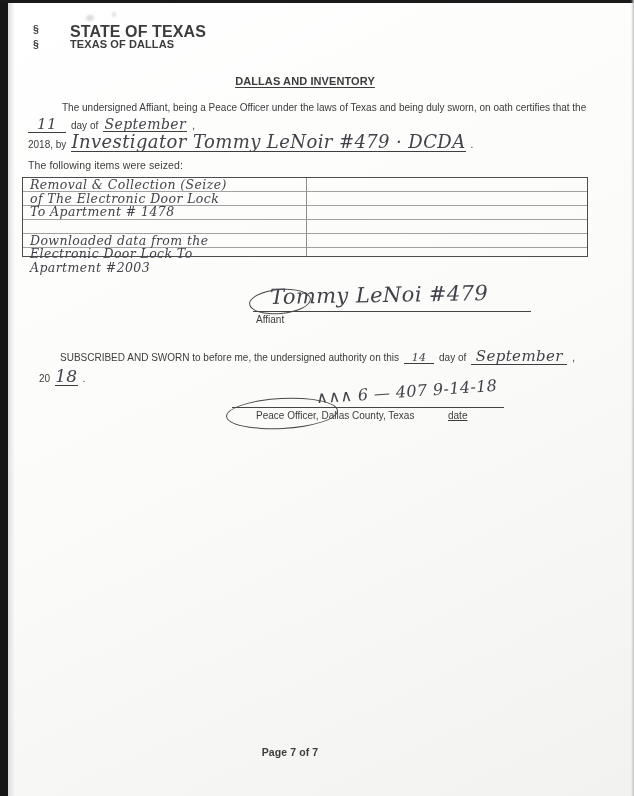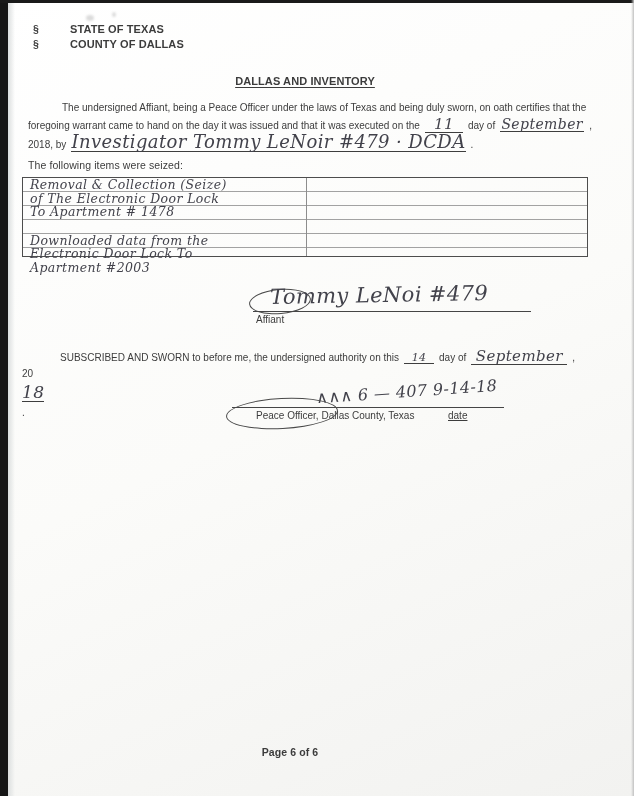--- a/index.html
+++ b/index.html
@@ -43,32 +43,31 @@
 
   <div class="edge-left"></div>
   <div class="edge-left-shadow"></div>
   <div class="edge-top"></div>
   <div class="edge-right"></div>
   <div class="smudge" style="left:86px; top:15px; width:8px; height:6px;"></div>
   <div class="smudge" style="left:112px; top:12px; width:4px; height:5px;"></div>
 
   <div class="print bold" style="left:33px; top:23px;">§</div>
   <div class="print bold" style="left:33px; top:38px;">§</div>
-  <div class="print bold" style="left:70px; top:23px; font-size:11px;">STATE OF TEXAS</div>
-  <div class="print bold" style="left:70px; top:38px; font-size:11px;">COUNTY OF DALLAS</div>
+  <div class="print bold" style="left:70px; top:23px; font-size:16px;">STATE OF TEXAS</div>
+  <div class="print bold" style="left:70px; top:38px; font-size:11px;">TEXAS OF DALLAS</div>
 
   <div class="print" style="left:22px; top:75px; width:566px; text-align:center;">
     <span class="bold title-underline" style="font-size:11px;">DALLAS AND INVENTORY</span>
   </div>
 
   <div class="line" style="left:62px; top:102px;">
     <span>The undersigned Affiant, being a Peace Officer under the laws of Texas and being duly sworn, on oath certifies that the</span>
   </div>
   <div class="line" style="left:28px; top:117px;">
-    <span>foregoing warrant came to hand on the day it was issued and that it was executed on the</span>
     <span class="blank" style="min-width:38px;"><span class="hw" style="font-size:15px;">11</span></span>
     <span>day of</span>
     <span class="blank" style="min-width:84px;"><span class="hw" style="font-size:14px;">September</span></span>
     <span>,</span>
   </div>
   <div class="line" style="left:28px; top:133px;">
     <span>2018, by</span>
     <span class="blank" style="min-width:356px;"><span class="hw" style="font-size:18px;">Investigator Tommy LeNoir #479 · DCDA</span></span>
     <span>.</span>
   </div>
@@ -90,27 +89,27 @@
   <div class="sig-underline" style="left:253px; top:311px; width:278px;"></div>
   <div class="label" style="left:256px; top:314px;">Affiant</div>
 
   <div class="line" style="left:60px; top:349px;">
     <span>SUBSCRIBED AND SWORN to before me, the undersigned authority on this</span>
     <span class="blank" style="min-width:30px;"><span class="hw" style="font-size:11px;">14</span></span>
     <span>day of</span>
     <span class="blank" style="min-width:96px;"><span class="hw" style="font-size:15px;">September</span></span>
     <span>,</span>
   </div>
-  <div class="line" style="left:22px; top:368px;flex-direction:column;">
+  <div class="line" style="left:39px; top:368px;">
     <span>20</span>
     <span class="blank" style="min-width:22px;"><span class="hw" style="font-size:17px;">18</span></span>
     <span>.</span>
   </div>
 
   <div class="hw" style="position:absolute; left:316px; top:384px; font-size:16px; transform:rotate(-4deg); white-space:nowrap;">∧∧∧ 6 — 407  9-14-18</div>
   <div class="sig-underline" style="left:232px; top:407px; width:272px;"></div>
   <div class="ellipse" style="left:226px; top:398px; width:112px; height:31px; transform:rotate(-3deg);"></div>
   <div class="label" style="left:256px; top:410px;">Peace Officer, Dallas County, Texas</div>
   <div class="label" style="left:448px; top:410px;text-decoration:underline;">date</div>
 
-  <div class="print" style="left:22px; top:746px; width:536px; text-align:center; font-weight:bold; font-size:10.5px;">Page 6 of 6</div>
+  <div class="print" style="left:22px; top:746px; width:536px; text-align:center; font-weight:bold; font-size:10.5px;">Page 7 of 7</div>
 
 </div>
 
 </body></html>

